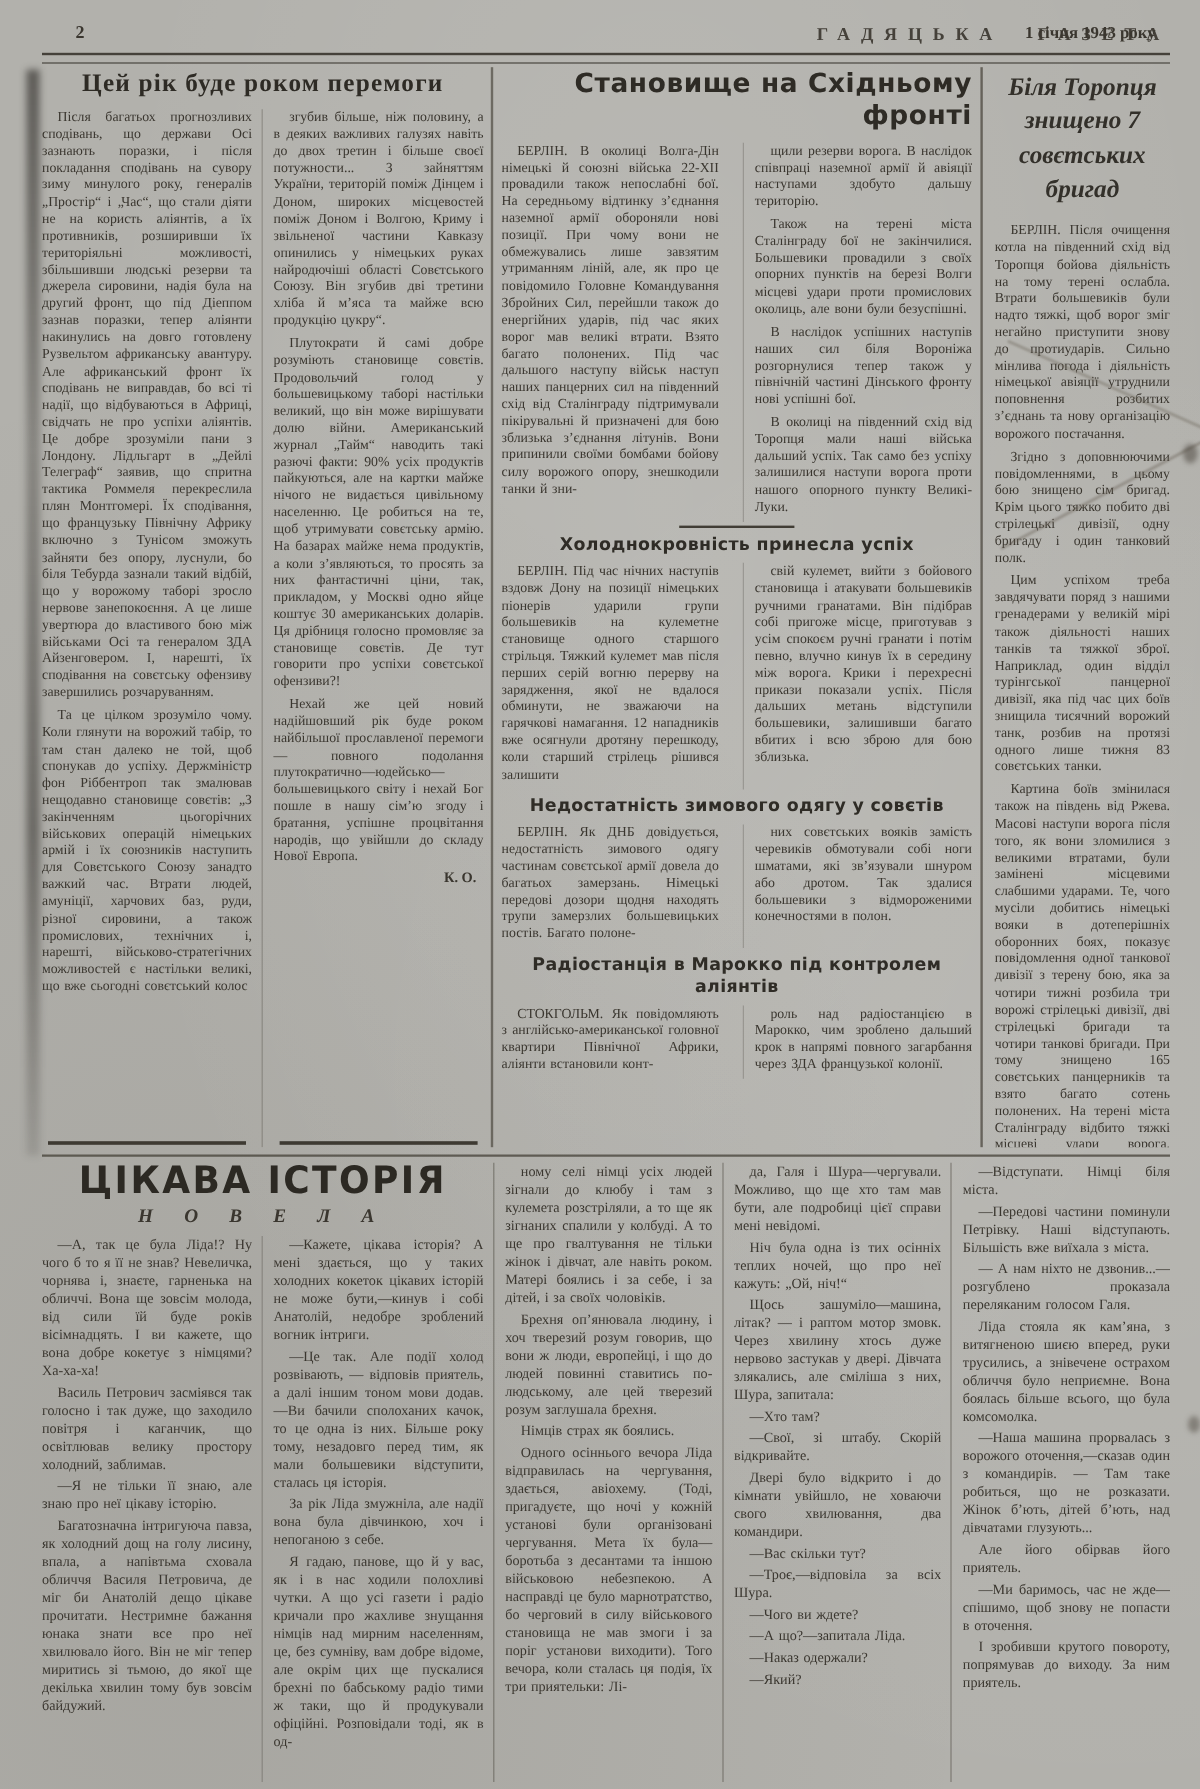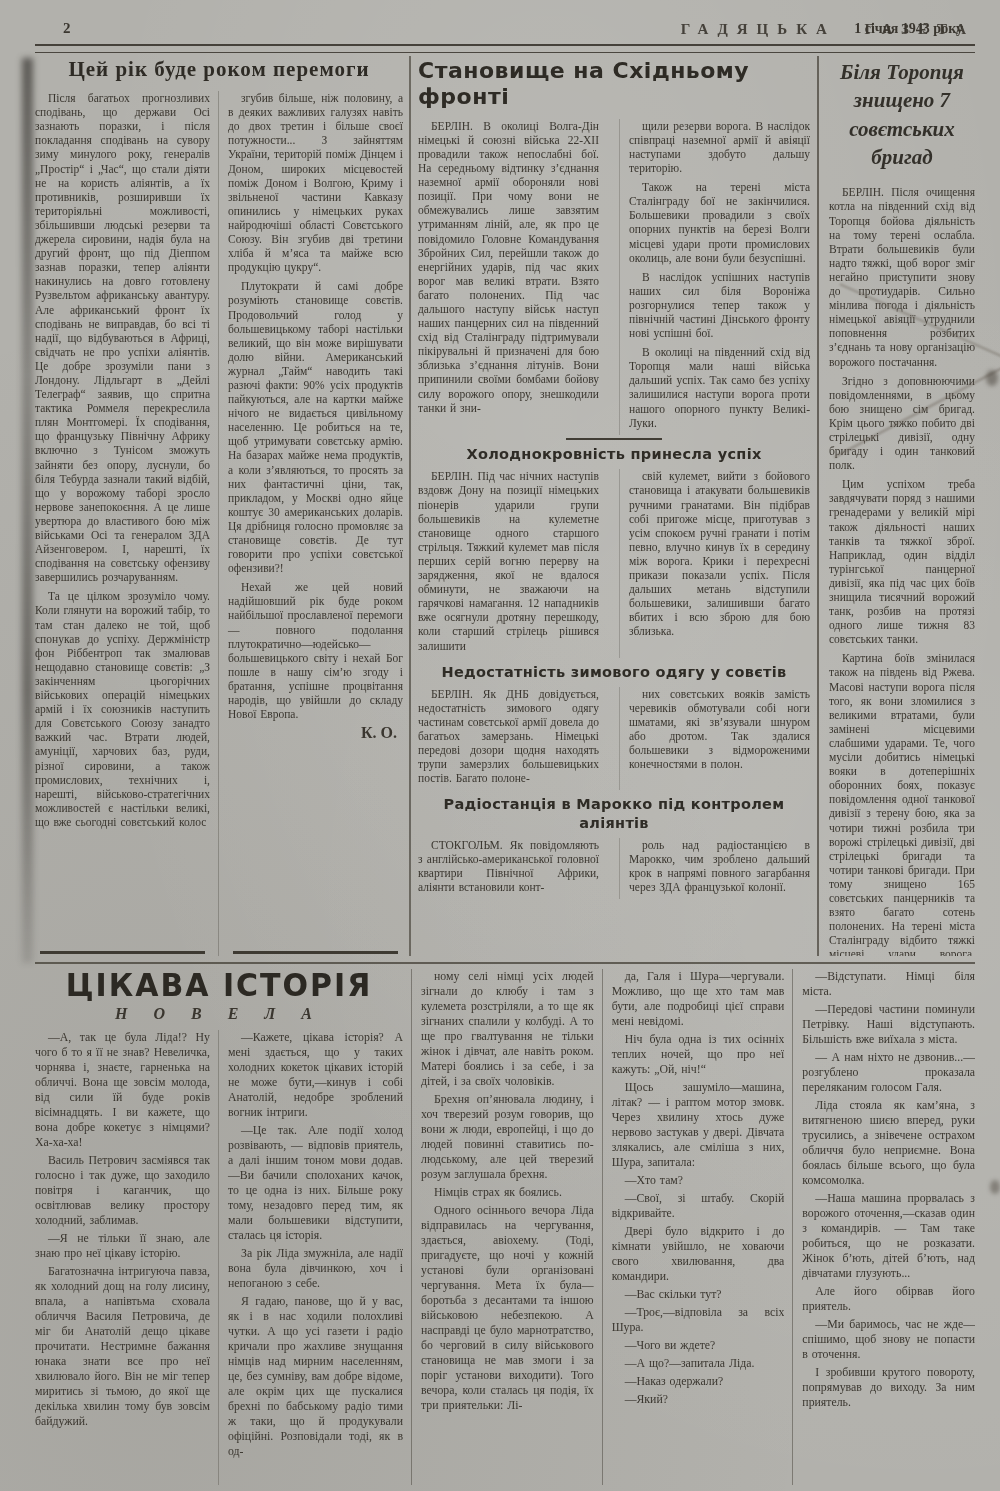--- a/index.html
+++ b/index.html
@@ -23,33 +23,33 @@
     border-top:2.5px solid #45413a; border-bottom:1.5px solid #4a463f;}
   
   .top-section{position:absolute; top:56px; left:35px; right:25px; height:900px; display:flex;}
   .art-left{width:368px; padding:2px 6px 0 0; overflow:hidden; display:flex; flex-direction:column;}
   .art-mid{width:392px; padding:0 7px; overflow:hidden;
     border-left:2px solid rgba(60,55,46,.6); border-right:2px solid rgba(60,55,46,.65);}
   .art-right{flex:1; padding:2px 0 0 10px; overflow:hidden;}
   h1,h2,h3{margin:0;}
   .h-victory{font:bold 21px/1.1 "Liberation Serif", serif; text-align:center;
     letter-spacing:1px; color:#2e2b25; margin:0 0 10px;}
-  .h-front{font:bold 22px/1.2 "DejaVu Sans", sans-serif; text-align:left;
+  .h-front{font:bold 22px/1.2 "DejaVu Sans", sans-serif; text-align:right;
     color:#2e2b25; margin:2px 0 8px; letter-spacing:0.5px;}
   .h-toropets{font:italic 600 21px/1.35 "Liberation Serif", serif; text-align:center;
     color:#33302a; margin:0 0 14px;}
   .h-sub{font:bold 14.5px/1.25 "DejaVu Sans", sans-serif; text-align:center;
     color:#2f2c26; margin:5px 0 6px; letter-spacing:0.3px;}
   .cols{display:flex; flex:1; min-height:0;}
   .col{flex:1; overflow:hidden; display:flex; flex-direction:column;}
   .cols .col + .col{border-left:1px solid rgba(60,55,46,.3); margin-left:8px; padding-left:9px;}
   p.bp{font-size:11.5px; line-height:14.1px; text-align:justify; text-indent:13px;
     margin:0 0 5px; word-spacing:1px;}
   .story p.bp{font-size:11.8px; line-height:15px; margin:0 0 3px;}
-  .sigline{font-size:16px; font-weight:bold; text-align:right; margin:-2px 6px 0 0;}
+  .sigline{font-size:12px; font-weight:bold; text-align:right; margin:-2px 6px 0 0;}
   .endbar{height:3px; background:#3e3a32; width:94%; margin:6px auto 2px; margin-top:auto;}
   .endbar-sm{height:2.5px; background:#413d35; width:96px; margin:3px auto 4px; flex:none;}
   .row{display:flex;gap:12px;}
   .row .rcol{flex:1; overflow:hidden;}
   .row .rcol + .rcol{border-left:1px solid rgba(60,55,46,.25); margin-left:8px; padding-left:9px;}
   
   .bottom-section{position:absolute; top:962px; left:35px; right:25px; bottom:6px;
     border-top:2px solid rgba(60,55,46,.7); padding-top:5px; display:flex; overflow:hidden;}
   .story-left{width:368px; display:flex; flex-direction:column; overflow:hidden;}
   .h-story{font:bold 30px/1.05 "DejaVu Sans", sans-serif; text-align:center;

